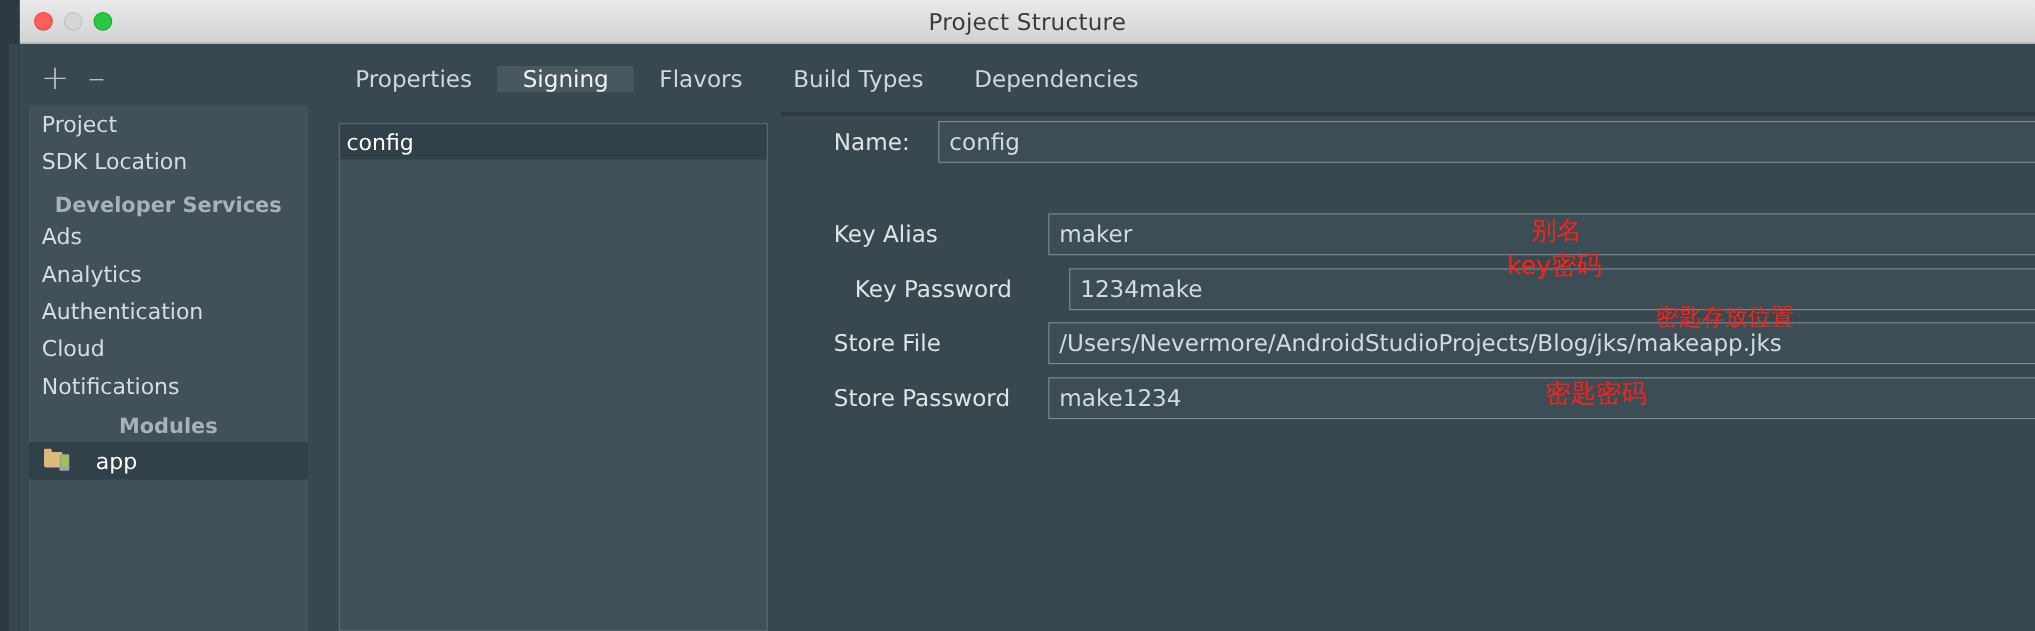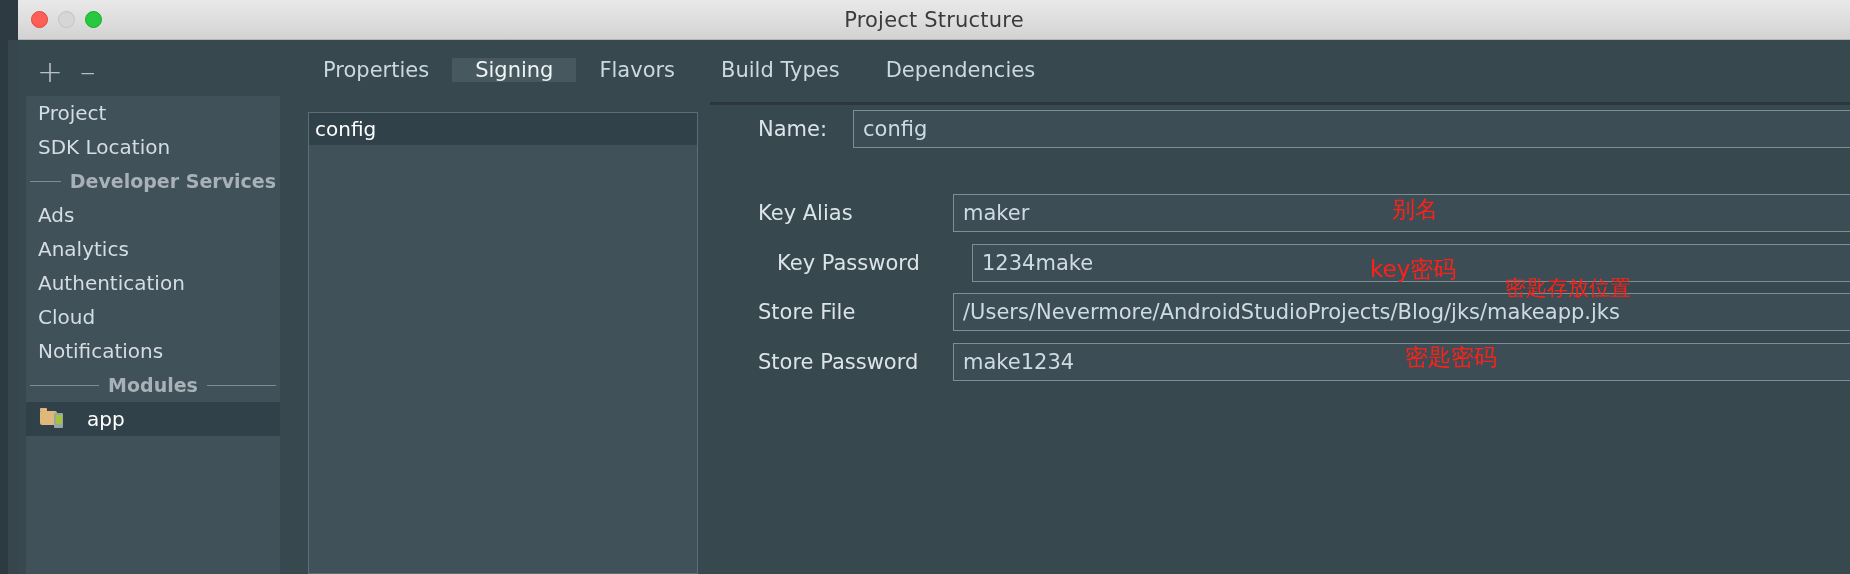--- a/index.html
+++ b/index.html
@@ -124,20 +124,21 @@
     align-items: center;
     padding-left: 14px;
     gap: 24px;
   }
   .side-sep {
     height: 34px;
     display: flex;
     align-items: center;
     gap: 9px;
     padding: 0 4px;
+    flex-direction: column;
   }
   .side-sep .line {
     flex: 1;
     height: 1px;
     background: #7e8d95;
   }
   .side-sep .cap {
     font-size: 19px;
     font-weight: bold;
     color: #a7b1b7;
@@ -178,24 +179,24 @@
     position: absolute;
     left: 1.5px; top: 2px;
     width: 6px; height: 9px;
     background: #a4c439;
   }
 
   
   .tabs {
     position: absolute;
     left: 300px;
-    top: 58px;
+    top: 48px;
     height: 48px;
     display: flex;
-    align-items: flex-start;
+    align-items: center;
   }
   .tab {
     display: flex;
     align-items: center;
     padding: 0 23px;
     font-size: 21px;
     color: #cdd8de;
     white-space: nowrap;
   }
   .tab.active {
@@ -301,21 +302,21 @@
 
   
   .annot {
     position: absolute;
     color: #ff2118;
     font-size: 23px;
     white-space: nowrap;
     pointer-events: none;
   }
   .annot.a-alias     { left: 682px; top: 92px;  }
-  .annot.a-keypass   { left: 660px; top: 152px; }
+  .annot.a-keypass   { left: 660px; top: 124px; }
   .annot.a-storefile { left: 795px; top: 172px; font-size: 21px; }
   .annot.a-storepass { left: 695px; top: 240px; }
 </style>
 </head>
 <body>
 
 <div class="window">
 
   <div class="edge-left"></div>
   <div class="edge-left-stripe"></div>

